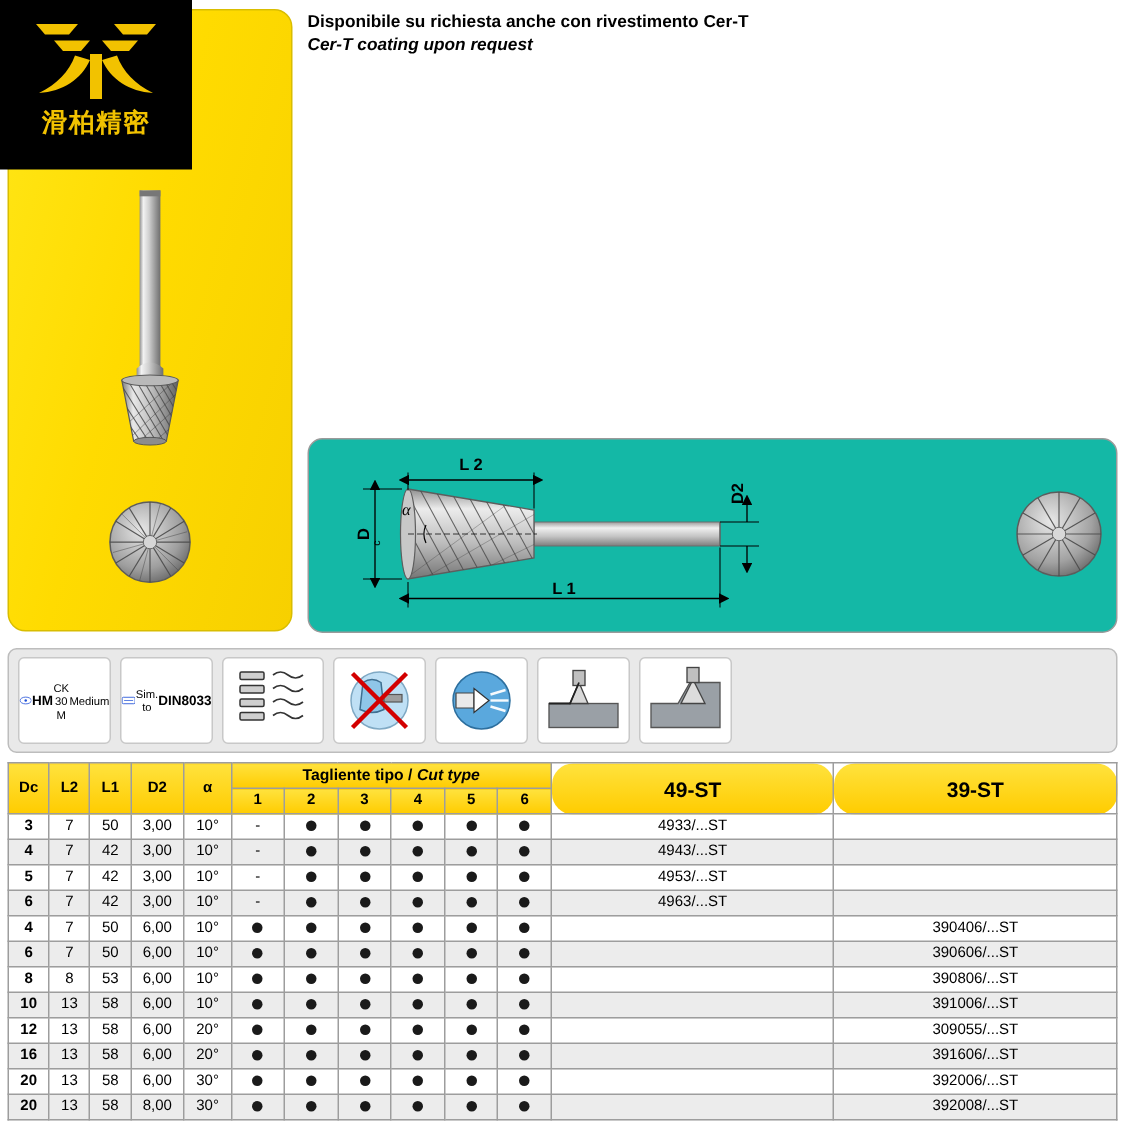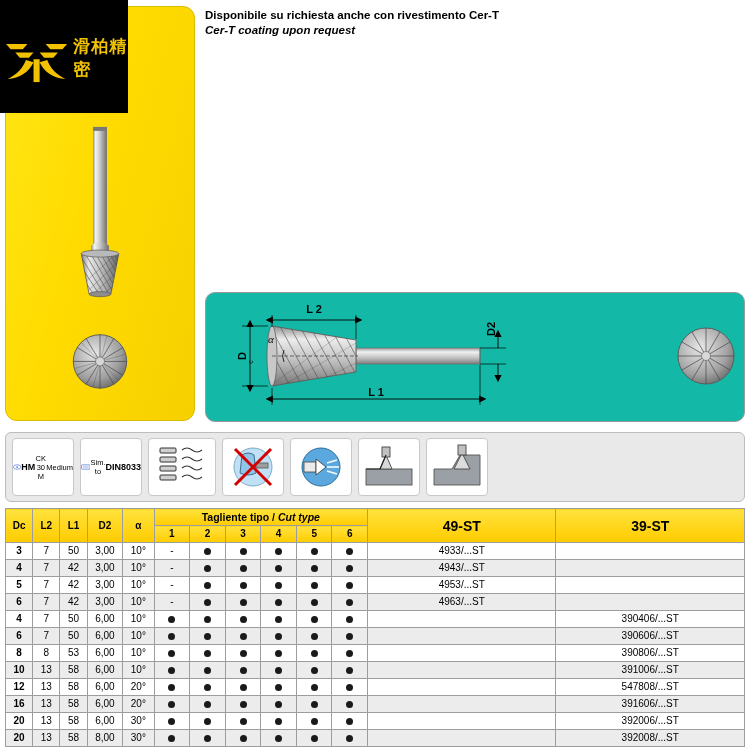--- a/index.html
+++ b/index.html
@@ -9,21 +9,21 @@
     font-family:"Liberation Sans", sans-serif;
     background:#ffffff;
     overflow:hidden;
     position:relative;
   }
 
   
   .logo-box {
     position:absolute; left:0; top:0; width:128px; height:113px;
     background:#000000; z-index:20;
-    display:flex; flex-direction:row; align-items:center; justify-content:flex-start;
+    display:flex; flex-direction:column; align-items:center; justify-content:flex-start;
   }
   .logo-mark { margin-top:6px; }
   .logo-text {
     color:#f2c200; font-size:17px; font-weight:bold; letter-spacing:1px;
     font-family:"DejaVu Sans", sans-serif; margin-top:2px;
   }
 
   
   .note {
     position:absolute; left:205px; top:8px; width:540px;
@@ -70,21 +70,21 @@
   .tbl th, .tbl td {
     border:1px solid #9d9d9d; text-align:center; padding:0;
     height:16px; line-height:16px; color:#000;
   }
   .tbl thead th {
     background:#ffd400; font-weight:bold;
     background-image:linear-gradient(180deg,#ffe23d 0%,#ffcc00 100%);
   }
   .tbl thead th.cut-head { font-size:10.5px; }
   .tbl thead th.cut-head .it { font-style:italic; font-weight:bold; }
-  .tbl thead th.big { font-size:14px; }
+  .tbl thead th.big { font-size:14px;border-radius:14px; }
   .tbl td.dim { font-weight:bold; background:#ffffff; }
   .tbl tr.alt td { background:#ececec; }
   .tbl td.code { font-size:10px; }
   .dot { display:inline-block; width:7px; height:7px; border-radius:50%; background:#1a1a1a; vertical-align:middle;}
   .dash { font-size:10px; }
 
   .c-dc   { width:26px; }
   .c-l2   { width:26px; }
   .c-l1   { width:26px; }
   .c-d2   { width:34px; }
@@ -531,21 +531,21 @@
         <td class="c-l1">58</td>
         <td class="c-d2">6,00</td>
         <td class="c-al">20°</td>
         <td class="c-ct"><span class="dot"></span></td>
         <td class="c-ct"><span class="dot"></span></td>
         <td class="c-ct"><span class="dot"></span></td>
         <td class="c-ct"><span class="dot"></span></td>
         <td class="c-ct"><span class="dot"></span></td>
         <td class="c-ct"><span class="dot"></span></td>
         <td class="code c-code"></td>
-        <td class="code c-code">547808/...ST</td>
+        <td class="code c-code">309055/...ST</td>
       </tr>
       <tr class="alt">
         <td class="dim c-dc">16</td>
         <td class="c-l2">13</td>
         <td class="c-l1">58</td>
         <td class="c-d2">6,00</td>
         <td class="c-al">20°</td>
         <td class="c-ct"><span class="dot"></span></td>
         <td class="c-ct"><span class="dot"></span></td>
         <td class="c-ct"><span class="dot"></span></td>

